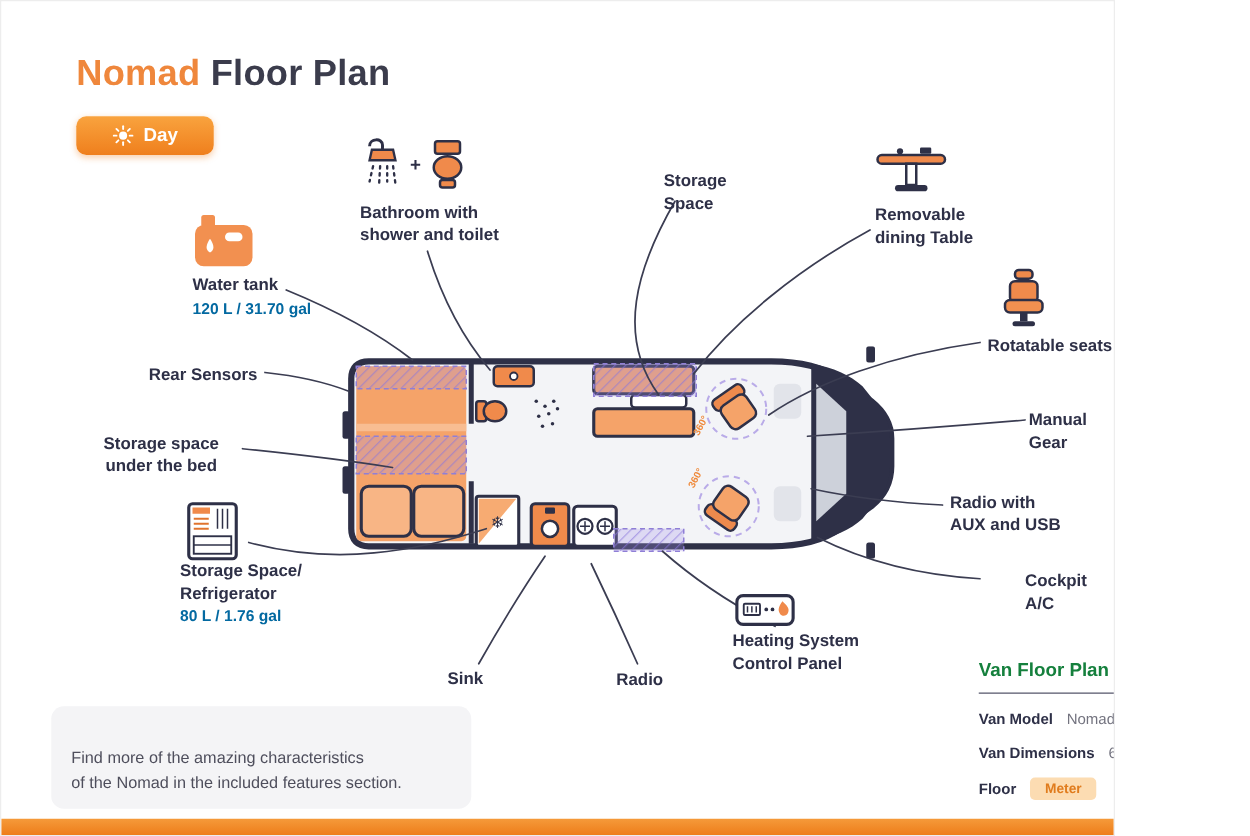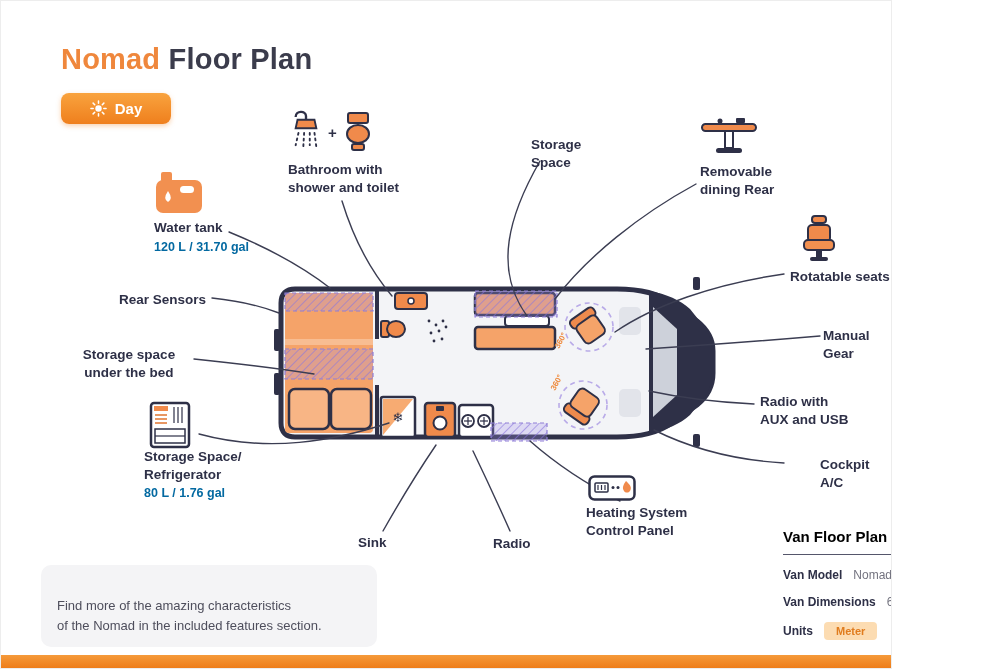--- a/index.html
+++ b/index.html
@@ -18,21 +18,21 @@
   .t-center { text-align:center; }
   .connectors { position:absolute; left:0; top:0; z-index:3; pointer-events:none; }
   .connectors path { fill:none; stroke:#3b3d52; stroke-width:1.4; stroke-linecap:round; }
   .plan { position:absolute; left:268px; top:276px; width:470px; height:170px; z-index:2; }
   .icon { position:absolute; z-index:4; }
   .icon-row { position:absolute; display:flex; align-items:center; gap:6px; z-index:4; }
   .plus-sign { font-size:15px; font-weight:700; color:#2e3047; }
   .note { position:absolute; left:40px; top:564px; width:336px; background:#f4f4f6; border-radius:10px;
           padding:11px 16px; font-size:13px; color:#4e4e5c; line-height:1.55; white-space:pre-line; z-index:4; }
   .info-panel { position:absolute; left:782px; top:527px; width:195px; z-index:4; }
-  .info-title { font-size:15px; font-weight:700; color:#000000; padding-bottom:9px; border-bottom:1.5px solid #55566b; width:130px; }
+  .info-title { font-size:15px; font-weight:700; color:#15803d; padding-bottom:9px; border-bottom:1.5px solid #55566b; width:130px; }
   .info-row { display:flex; align-items:center; gap:11px; margin-top:13px; }
   .info-label { font-size:12px; font-weight:700; color:#2e3047; }
   .info-value { font-size:12px; color:#73737f; }
   .badge { font-size:11px; font-weight:700; color:#e07c1e; background:#fcdcb2; padding:3px 12px; border-radius:4px; cursor:pointer; }
   .bottom-bar { position:absolute; left:0; bottom:0; width:100%; height:13px;
                 background:linear-gradient(180deg,#f59a3a,#ee7d1a); z-index:5; }
   svg text { font-family:"Liberation Sans", sans-serif; }
 </style>
 </head>
 <body>
@@ -215,21 +215,21 @@
     <svg width="58" height="42" viewBox="0 0 58 42">
       <circle cx="20" cy="6" r="2.5" fill="#2e3047"></circle>
       <rect x="36" y="3" width="9" height="5" rx="1" fill="#2e3047"></rect>
       <rect x="2" y="9" width="54" height="7" rx="3.5" fill="#f08a4b" stroke="#2e3047" stroke-width="2"></rect>
       <rect x="25" y="16" width="8" height="17" fill="#fff" stroke="#2e3047" stroke-width="2"></rect>
       <rect x="16" y="33" width="26" height="5" rx="2.5" fill="#2e3047"></rect>
     </svg>
   </div>
   <div class="callout" style="left:699px; top:162px;">
     <div class="callout-label">Removable
-dining Rear</div>
+dining Table</div>
   </div>
 
   <div class="icon" style="left:799px; top:213px;">
     <svg width="38" height="50" viewBox="0 0 38 50">
       <rect x="12" y="2" width="14" height="7" rx="3" fill="#f08a4b" stroke="#2e3047" stroke-width="2"></rect>
       <rect x="8" y="11" width="22" height="17" rx="4" fill="#f08a4b" stroke="#2e3047" stroke-width="2"></rect>
       <rect x="4" y="26" width="30" height="10" rx="4" fill="#f29050" stroke="#2e3047" stroke-width="2"></rect>
       <rect x="16" y="36" width="6" height="7" fill="#2e3047"></rect>
       <rect x="10" y="43" width="18" height="4" rx="2" fill="#2e3047"></rect>
     </svg>
@@ -318,19 +318,19 @@
     <div class="info-title">Van Floor Plan</div>
     <div class="info-row">
       <span class="info-label">Van Model</span>
       <span class="info-value">Nomad</span>
     </div>
     <div class="info-row">
       <span class="info-label">Van Dimensions</span>
       <span class="info-value">6 x 2 x 2.75 m</span>
     </div>
     <div class="info-row">
-      <span class="info-label">Units</span>
+      <span class="info-label">Floor</span>
       <span class="badge">Meter</span>
     </div>
   </div>
 
   <div class="bottom-bar"></div>
 </div>
 
 </body></html>

